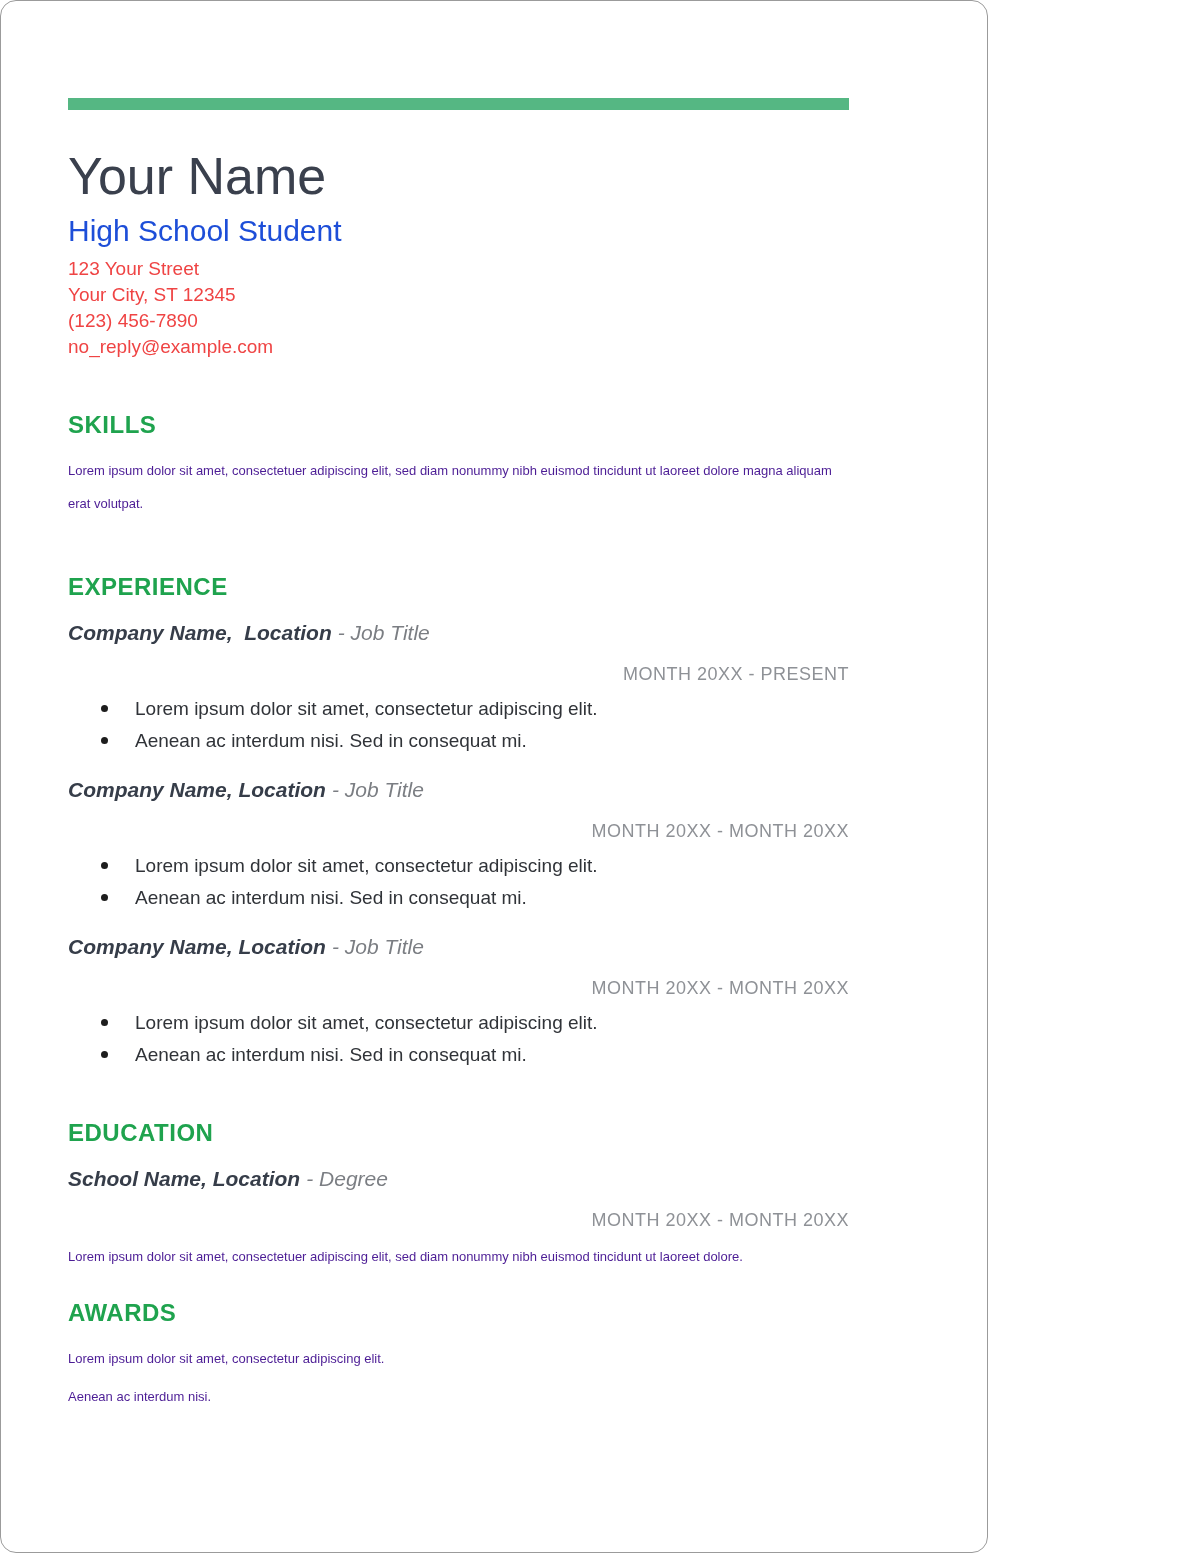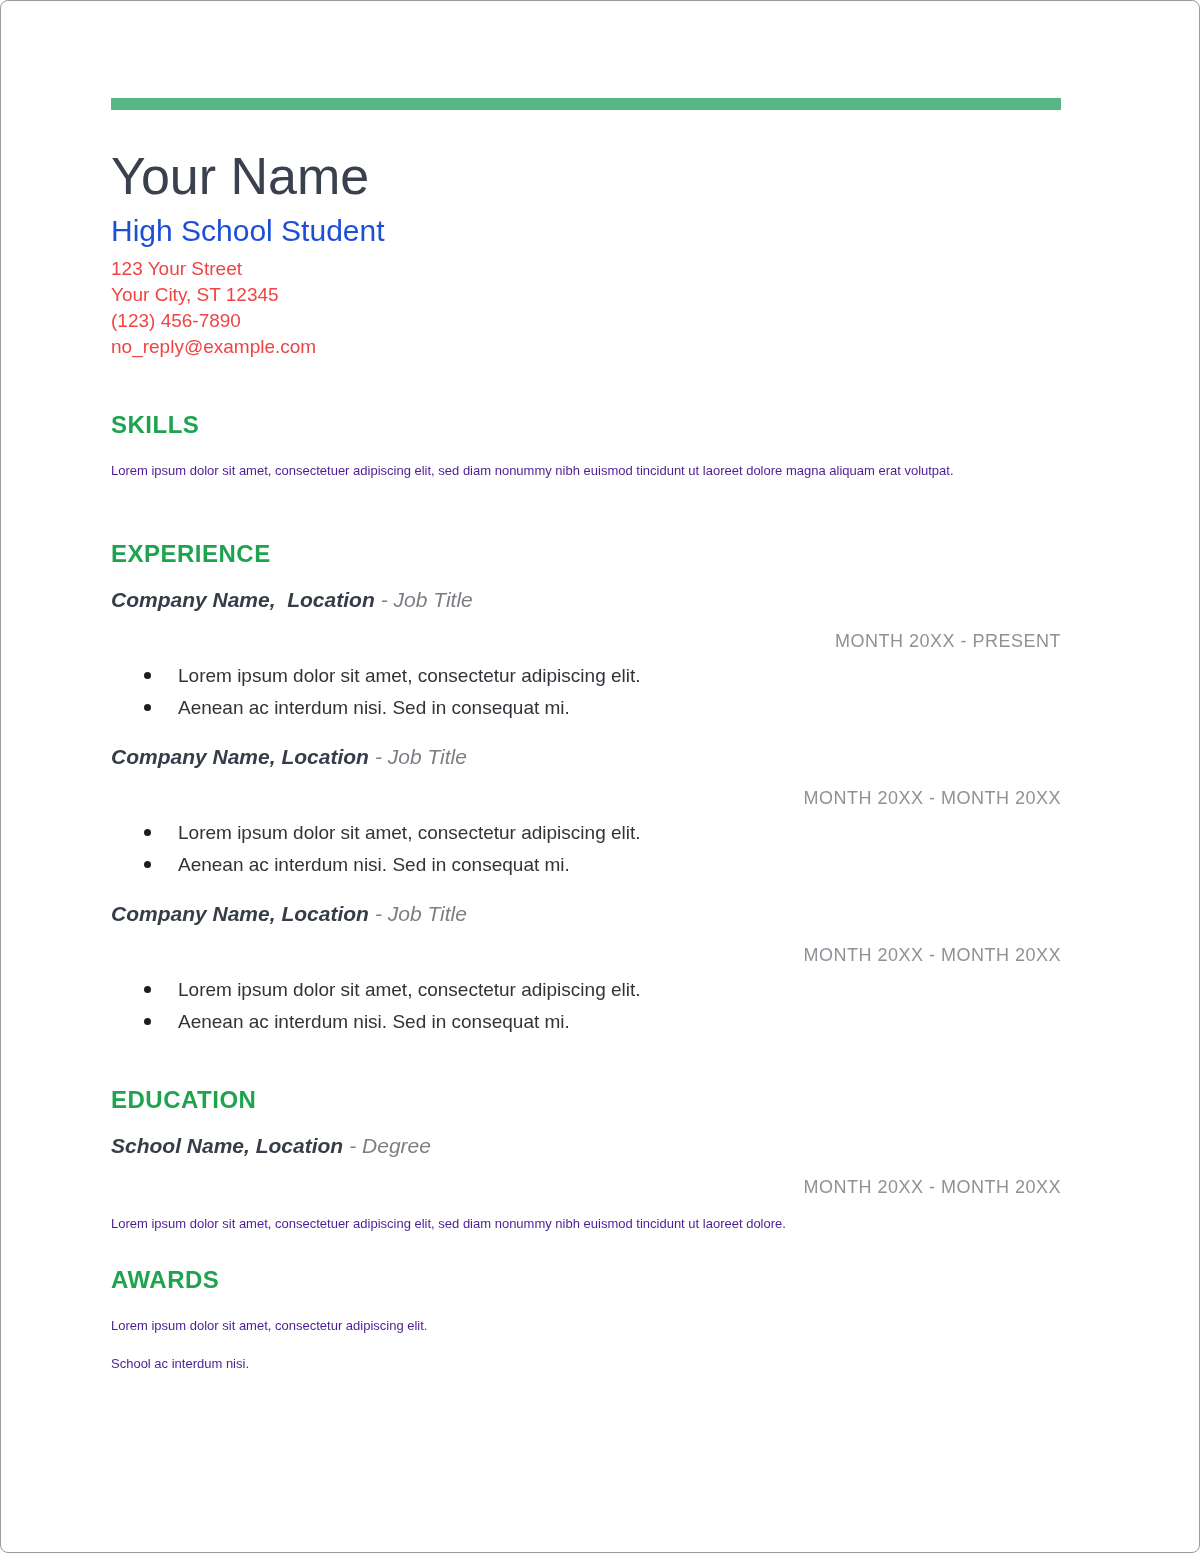--- a/index.html
+++ b/index.html
@@ -3,26 +3,26 @@
 <meta charset="utf-8">
 <style>
   * { box-sizing: border-box; }
   html, body { margin: 0; padding: 0; background: #ffffff; }
   body {
     font-family: "Liberation Sans", "DejaVu Sans", sans-serif;
     -webkit-font-smoothing: antialiased;
   }
 
   .page {
-    width: 1200px;
+    width: 988px;
     height: 1553px;
     background: #ffffff;
     border: 1px solid #9b9b9b;
-    border-radius: 8px;
-    padding: 97px 138px 0 110px;
+    border-radius: 16px;
+    padding: 97px 138px 0 67px;
     overflow: hidden;
   }
 
   .top-bar {
     height: 12px;
     background: #55b783;
     margin-bottom: 36px;
   }
 
   
@@ -182,16 +182,16 @@
     <div class="entry first">
       <p class="entry-title"><span class="org">School Name, Location</span><span class="role">- Degree</span></p>
       <div class="entry-dates">MONTH 20XX - MONTH 20XX</div>
       <p class="body-text edu-text">Lorem ipsum dolor sit amet, consectetuer adipiscing elit, sed diam nonummy nibh euismod tincidunt ut laoreet dolore.</p>
     </div>
   </section>
 
   <section class="awards">
     <h3 class="section-heading">AWARDS</h3>
     <p class="body-text">Lorem ipsum dolor sit amet, consectetur adipiscing elit.</p>
-    <p class="body-text second">School ac interdum nisi.</p>
+    <p class="body-text second">Aenean ac interdum nisi.</p>
   </section>
 
 </div>
 
 </body></html>

